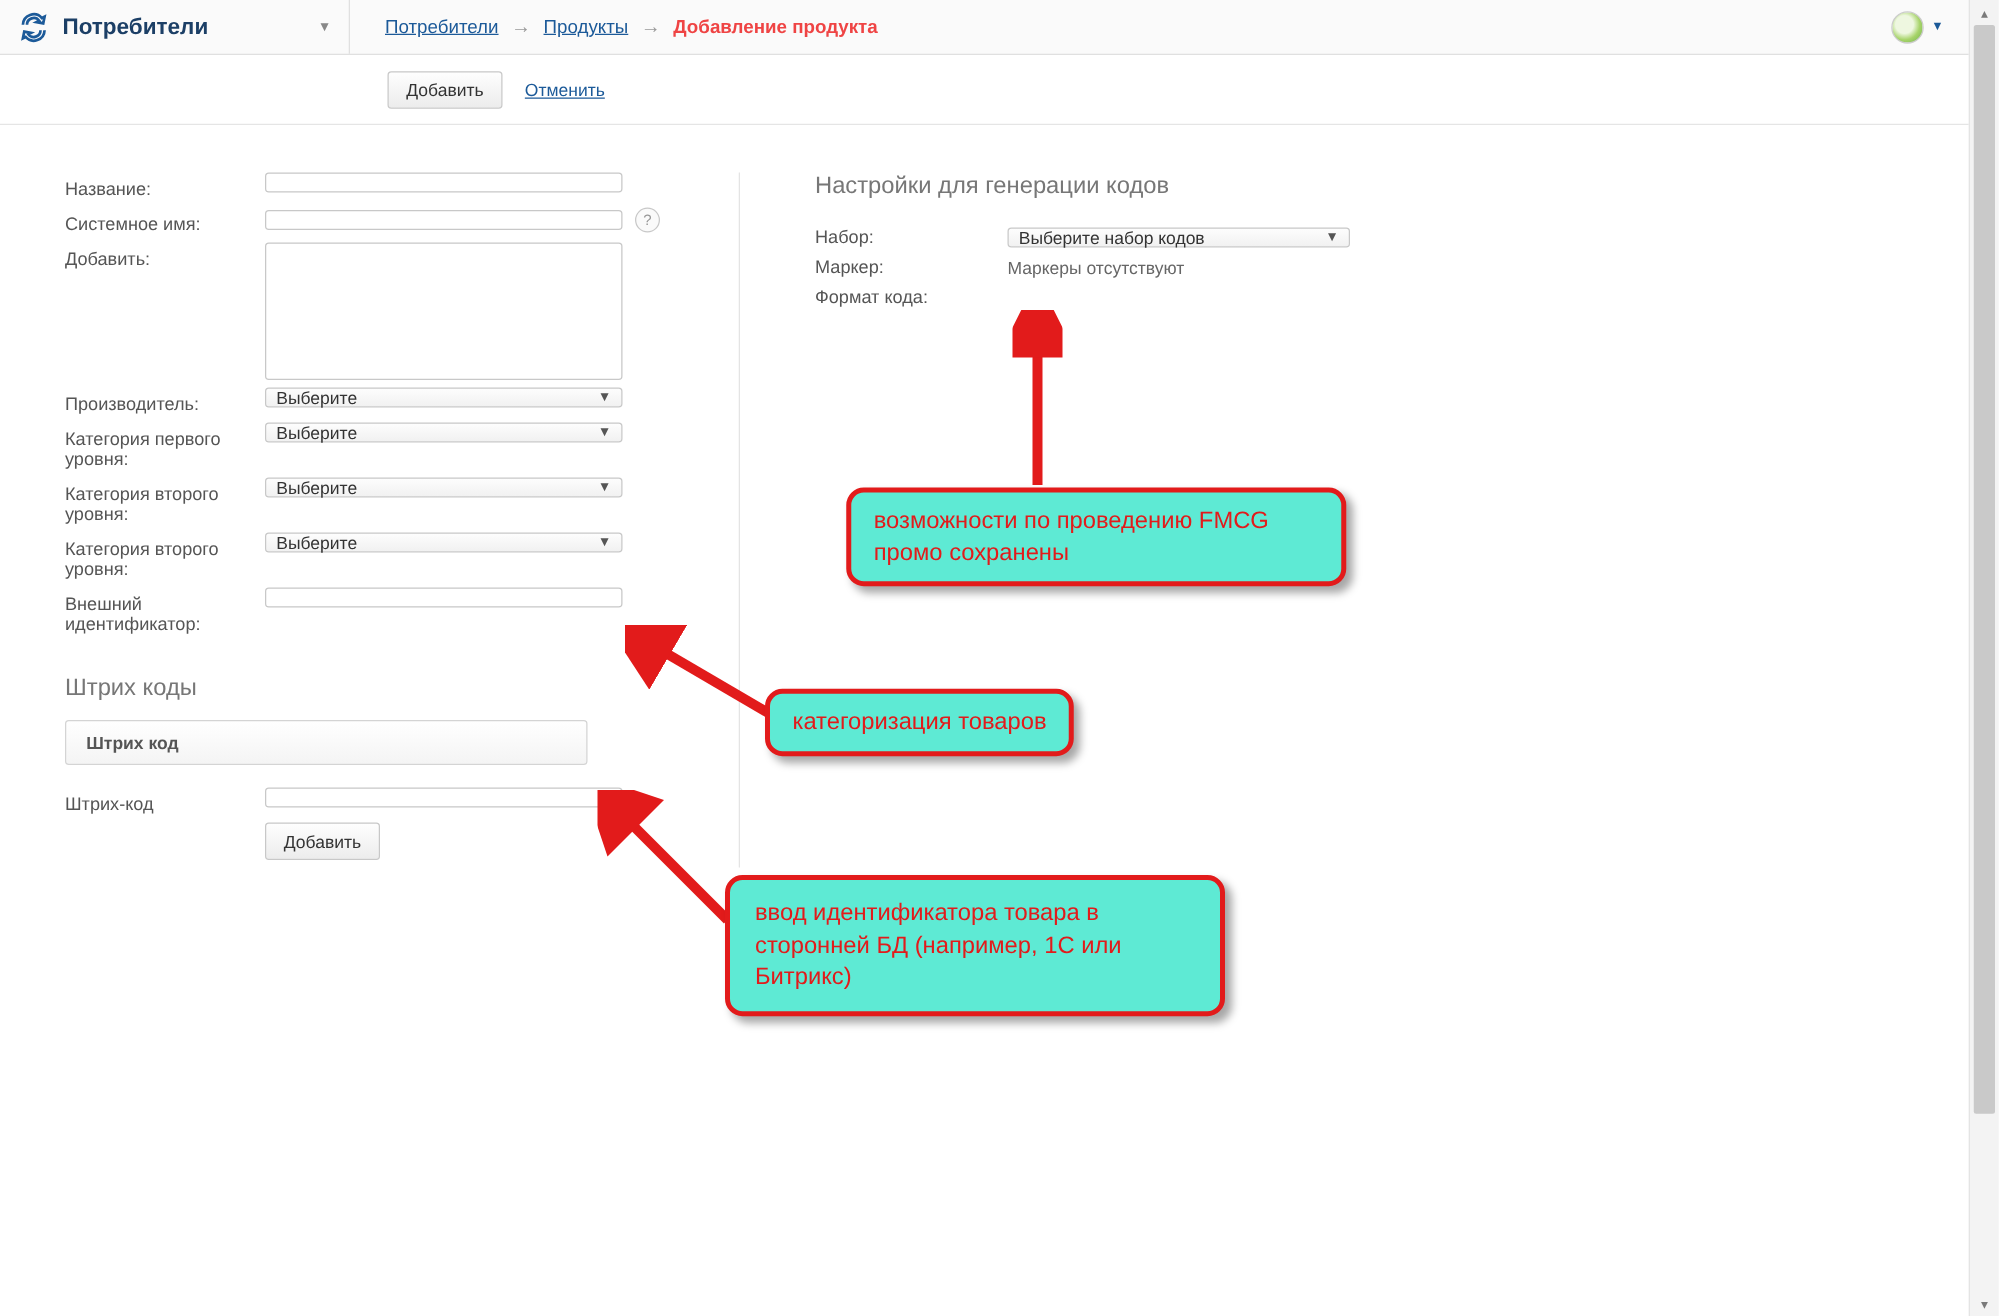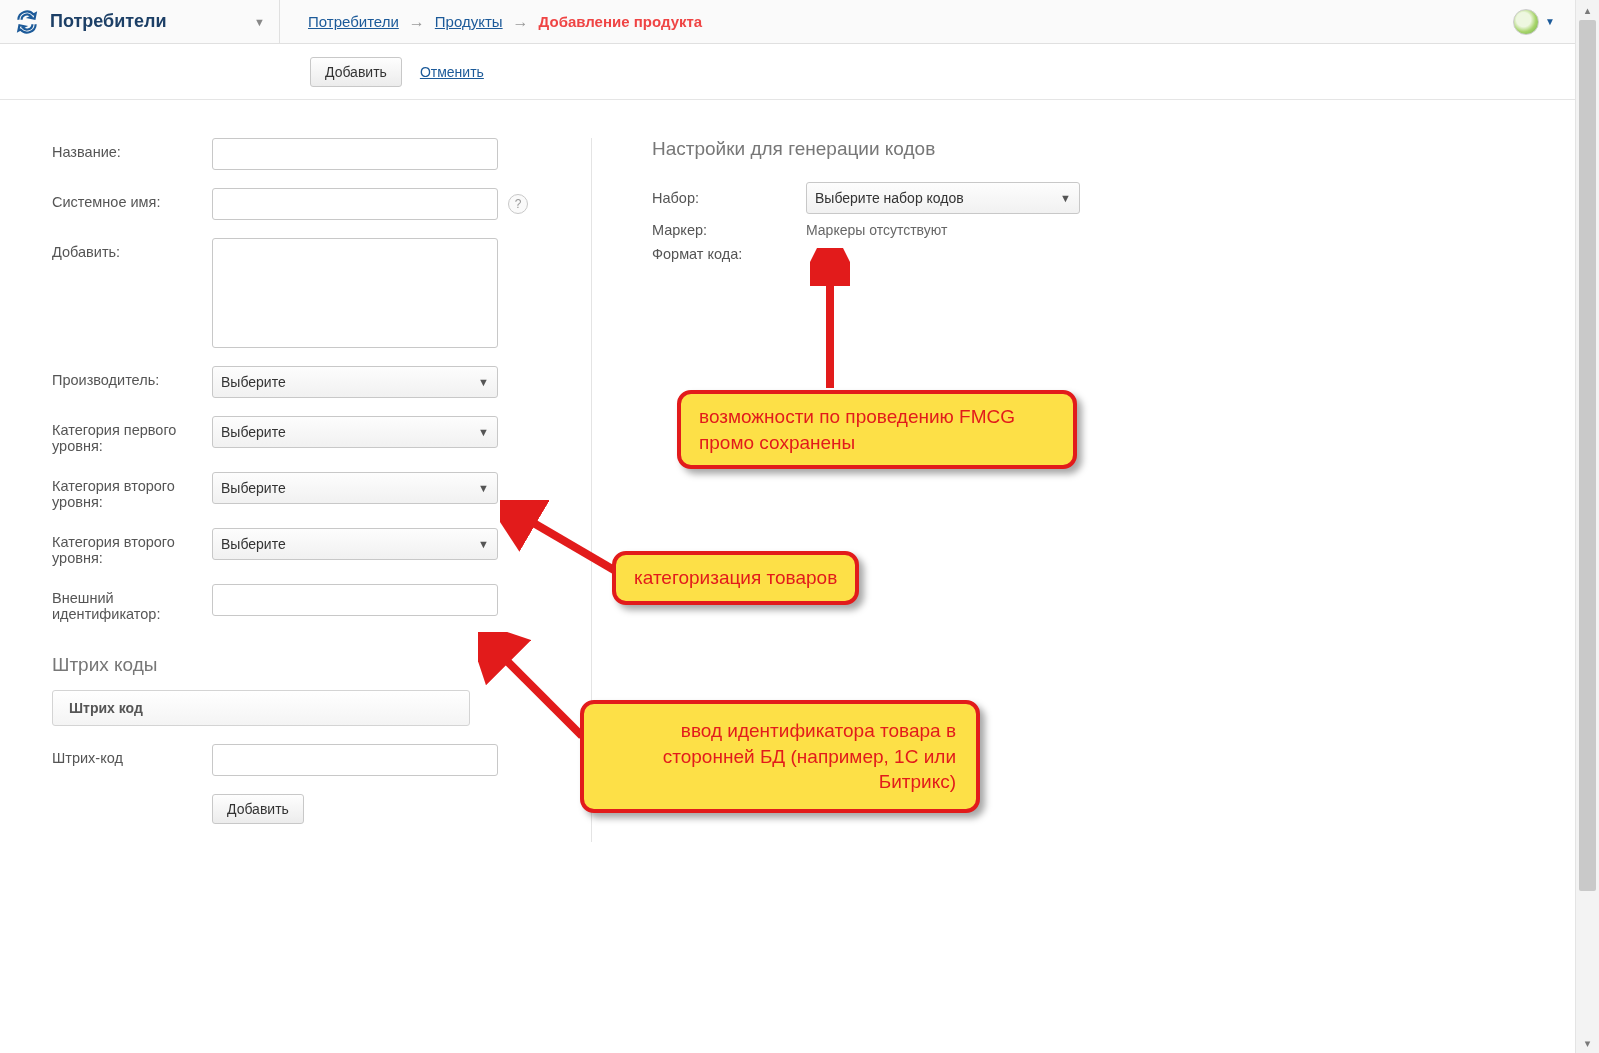--- a/index.html
+++ b/index.html
@@ -71,26 +71,26 @@
   }
   .link { color:#1c5a99; text-decoration:underline; cursor:pointer; font-size:14px;}
   
   .form-area {
     position:absolute; left:0; right:0; top:100px; bottom:0;
     padding: 38px 0 0 52px;
   }
   .cols { display:flex; align-items:flex-start; }
   .col-left { width: 540px; border-right:1px solid #e4e4e4; padding-right:44px;}
   .col-right { padding-left: 60px; width: 520px;}
-  .field-row { display:flex; align-items:flex-start; margin-bottom: 18px; }
+  .field-row { display:flex; align-items:flex-start; margin-bottom: 6px; }
   .field-row.tall { align-items:flex-start; }
   .field-row .lbl { width: 160px; padding: 6px 8px 0 0; color:#555; font-size:14.5px;}
   .ctrl { flex:1; display:flex; align-items:center; gap:10px;}
   .txt, .sel, .ta {
-    width: 286px; height:32px;
+    width: 286px; height:16px;
     border:1px solid #c8c8c8; border-radius:3px;
     padding: 4px 8px; font-size:14px;
     background:#fff;
     font-family:inherit;
   }
   .ta { height: 110px; resize:none; }
   .sel {
     display:flex; align-items:center; justify-content:space-between;
     background: linear-gradient(#fdfdfd,#f1f1f1);
     cursor:pointer;
@@ -111,28 +111,28 @@
   }
   .col-right h3 { font-size:19px; color:#777; font-weight:400; margin:0 0 22px 0;}
   .right-row { display:flex; align-items:center; margin-bottom: 8px;}
   .right-row .r-lbl { width: 154px; color:#555; font-size:14.5px;}
   .static-val { color:#666; }
   
   .callout {
     position:absolute;
     padding: 10px 18px;
     border:4px solid #e21b1b; border-radius:14px;
-    background:#fde047; color:#e21b1b;
+    background:#5eead4; color:#e21b1b;
     font-size:19px; line-height:1.35;
     box-shadow: 5px 5px 7px rgba(0,0,0,0.35);
     max-width: 400px;
   }
   .callout.c1 { left: 677px; top: 390px; }
   .callout.c2 { left: 612px; top: 551px; }
-  .callout.c3 { left: 580px; top: 700px; padding: 14px 20px; text-align: right;}
+  .callout.c3 { left: 580px; top: 700px; padding: 14px 20px;}
   .arrow-svg { position:absolute; pointer-events:none; }
   
   .outer-scroll {
     position:absolute; right:0; top:0; bottom:0; width:24px;
     background:#f3f3f3; border-left:1px solid #e4e4e4;
   }
   .outer-scroll .arrow-btn {
     height:20px; display:flex; align-items:center; justify-content:center;
     color:#7a7a7a; font-size:11px; cursor:pointer;
   }

